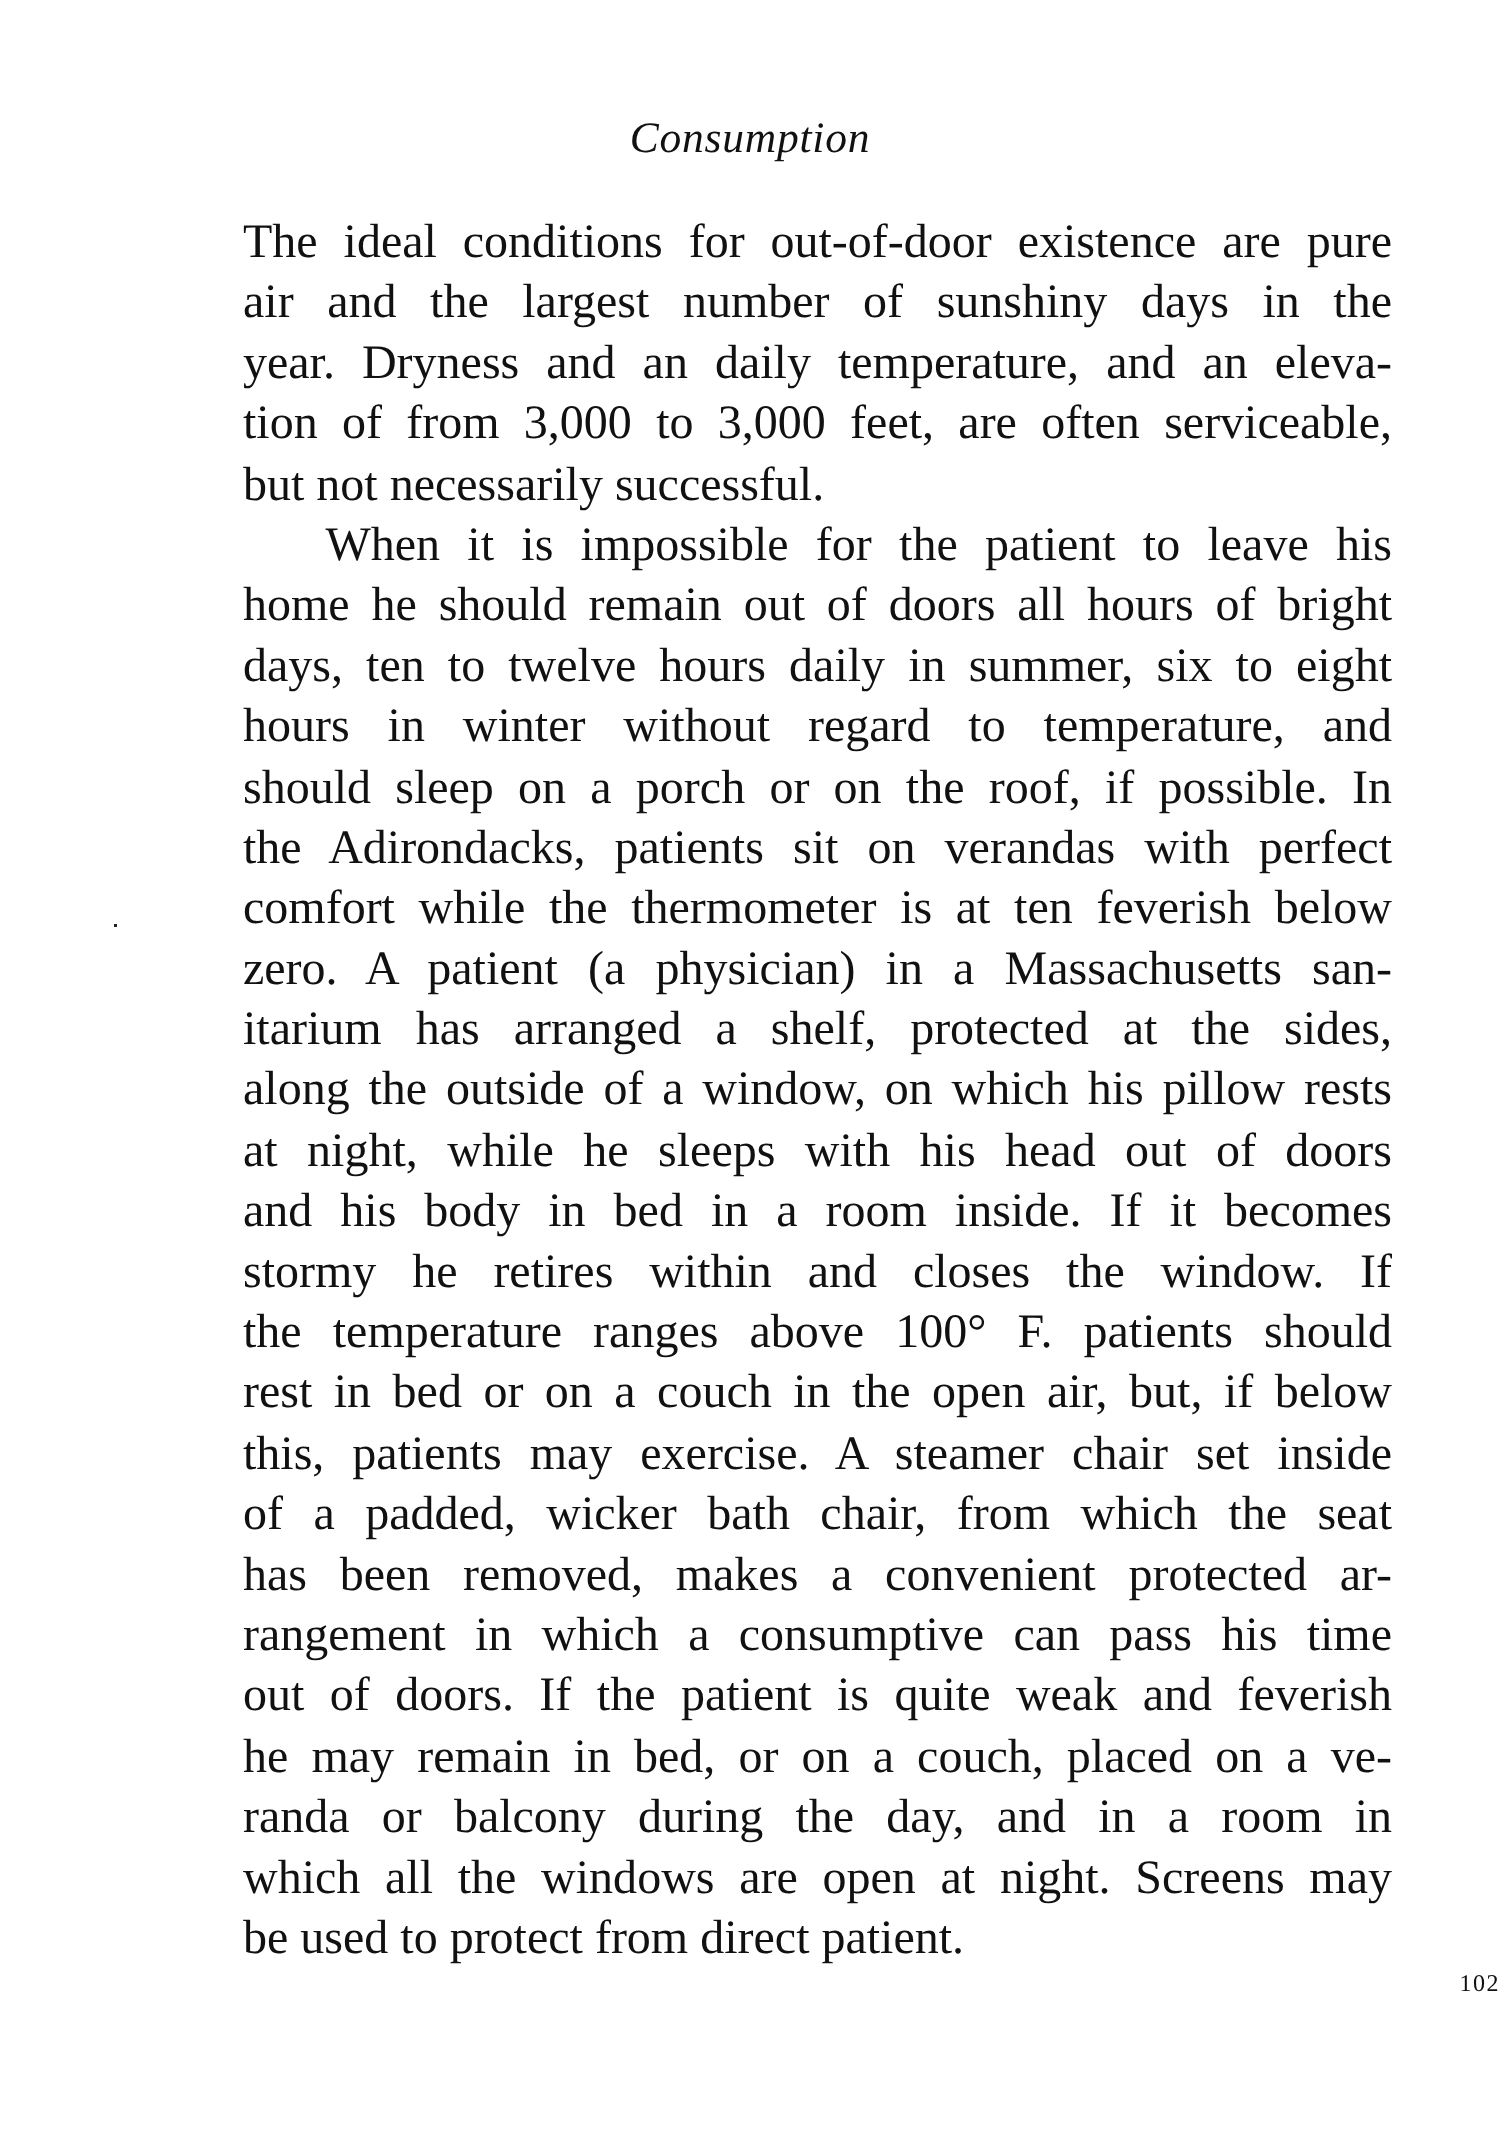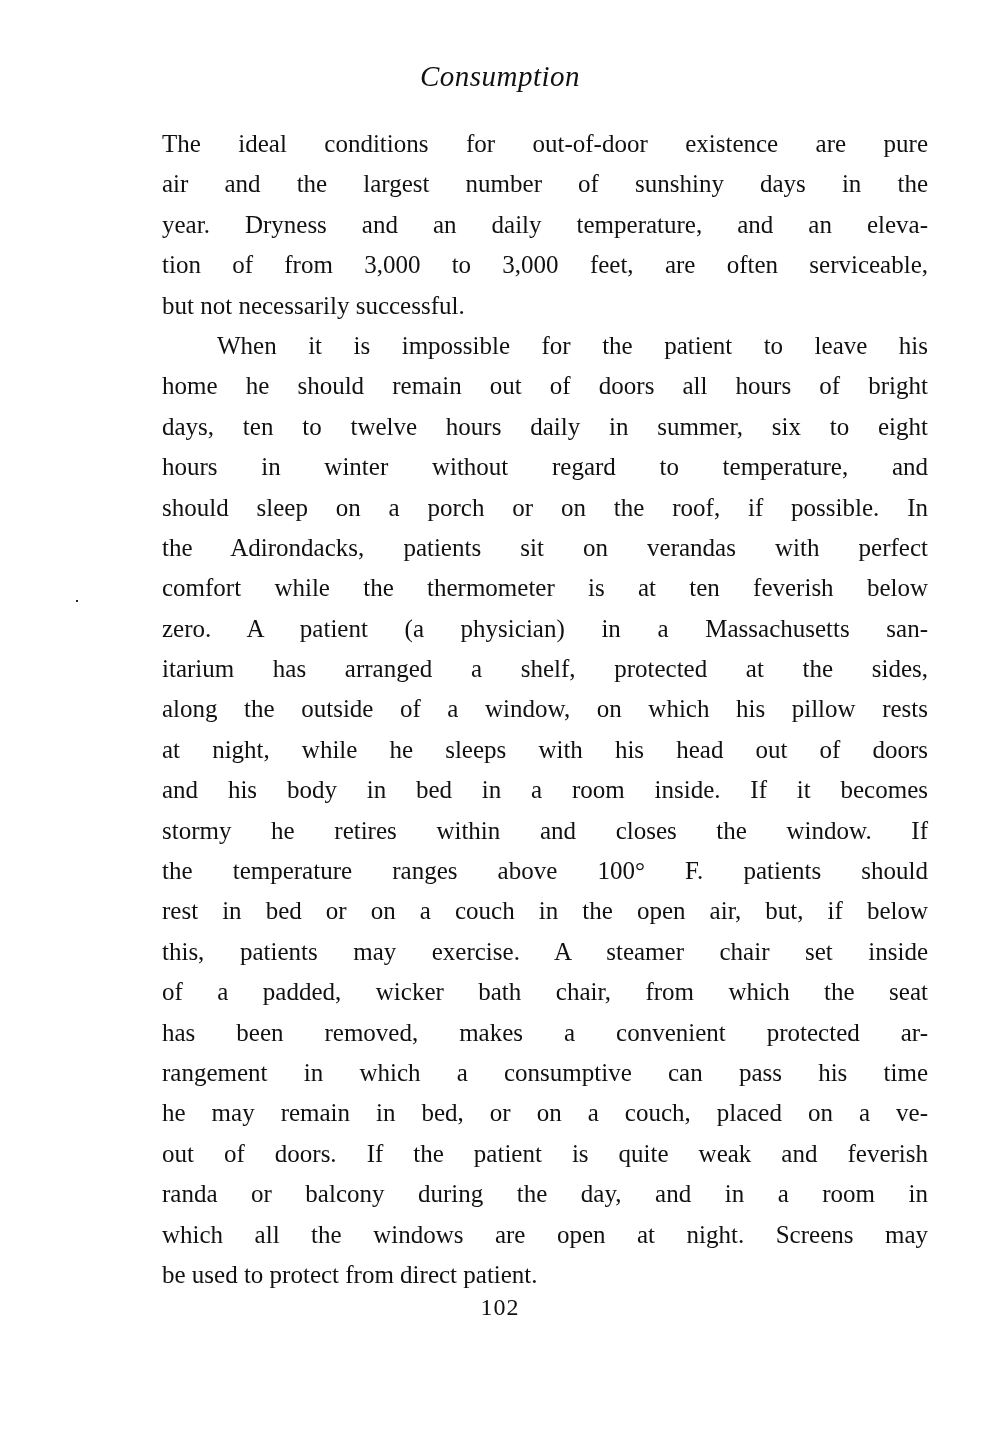--- a/index.html
+++ b/index.html
@@ -10,21 +10,21 @@
     body {
       width: 1000px;
       height: 1432px;
       position: relative;
       overflow: hidden;
       font-family: "Liberation Serif", "DejaVu Serif", serif;
       color: #111111;
     }
     .page {
       position: absolute;
-      left: 0; top: 0;
+      left: 0; top: 16px;
       width: 1000px;
       height: 1096px;
     }
     .running-head {
       position: absolute;
       top: 56px;
       left: 0;
       width: 1000px;
       text-align: center;
       font-style: italic;
@@ -35,38 +35,38 @@
     .text-block {
       position: absolute;
       left: 162px;
       top: 124px;
       width: 766px;
     }
     .line {
       display: block;
       height: 40.4px;
       line-height: 40.4px;
-      font-size: 25px;
+      font-size: 32px;
       white-space: nowrap;
       text-align: justify;
       text-align-last: justify;
     }
     .line.last {
       text-align-last: left;
     }
     .line.indent {
       padding-left: 55px;
     }
     .page-number {
       position: absolute;
       top: 1290px;
       left: 0;
       width: 1000px;
-      text-align: center;
-      font-size: 24px;
+      text-align: right;
+      font-size: 16px;
       line-height: 34px;
       letter-spacing: 1px;
     }
     .stray-mark {
       position: absolute;
       left: 76px;
       top: 600px;
       width: 2px;
       height: 2px;
       background: #222;
@@ -103,22 +103,22 @@
       <span class="line">along the outside of a window, on which his pillow rests</span>
       <span class="line">at night, while he sleeps with his head out of doors</span>
       <span class="line">and his body in bed in a room inside. If it becomes</span>
       <span class="line">stormy he retires within and closes the window. If</span>
       <span class="line">the temperature ranges above 100° F. patients should</span>
       <span class="line">rest in bed or on a couch in the open air, but, if below</span>
       <span class="line">this, patients may exercise. A steamer chair set inside</span>
       <span class="line">of a padded, wicker bath chair, from which the seat</span>
       <span class="line">has been removed, makes a convenient protected ar-</span>
       <span class="line">rangement in which a consumptive can pass his time</span>
+      <span class="line">out of doors. If the patient is quite weak and feverish</span>
       <span class="line">he may remain in bed, or on a couch, placed on a ve-</span>
-      <span class="line">out of doors. If the patient is quite weak and feverish</span>
       <span class="line">randa or balcony during the day, and in a room in</span>
       <span class="line">which all the windows are open at night. Screens may</span>
       <span class="line last">be used to protect from direct patient.</span>
     </div>
   </div>
 
   <div class="page-number">102</div>
 </div>
 
 </body></html>

